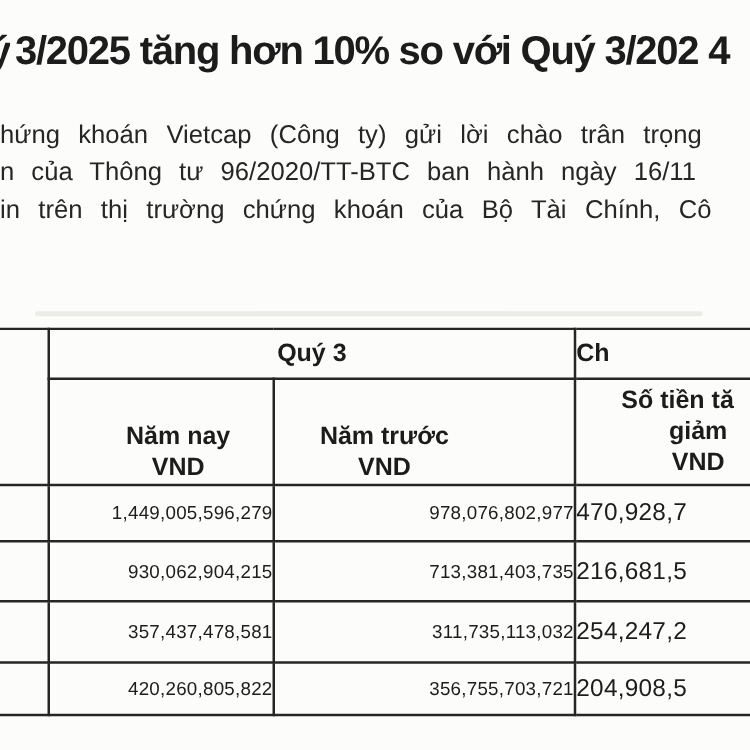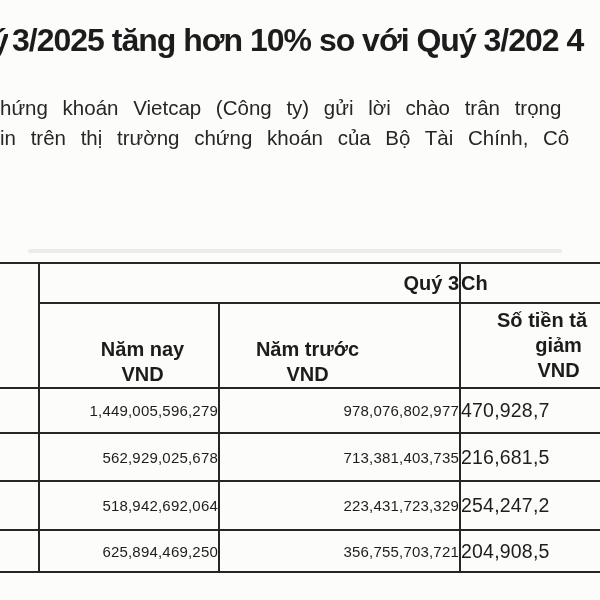--- a/index.html
+++ b/index.html
@@ -48,21 +48,21 @@
     border:2.5px solid #262626; padding:0;
     font-weight:normal; overflow:hidden;
   }
   .fin thead th { font-weight:bold; font-size:20px; color:#1c1c1c; }
   tr.hr1 { height:40px; }
   tr.hr2 { height:85px; }
   tr.dr1 { height:45px; }
   tr.dr2 { height:48px; }
   tr.dr3 { height:49px; }
   tr.dr4 { height:42px; }
-  .grp-q { text-align:right; vertical-align:middle; padding-right:56px; }
+  .grp-q { text-align:center; vertical-align:middle; padding-right:56px; }
   .grp-d { text-align:left; vertical-align:middle; padding-left:118px; white-space:nowrap; }
   .colhead { vertical-align:bottom; text-align:center; padding-bottom:6px; line-height:25px; }
   .colhead.cur  { padding-right:16px;padding-left:43px; }
   .colhead.prev { padding-right:64px; }
   .colhead.diff { padding-bottom:4px; }
   .colhead.diff .l1 { text-align:left; padding-left:36px; white-space:nowrap; }
   .colhead.diff .l2, .colhead.diff .l3 { text-align:center; }
   .num {
     text-align:right; vertical-align:middle; padding-right:12px;
     font-size:15px; letter-spacing:0.2px; color:#1d1d1d; white-space:nowrap;
@@ -75,20 +75,21 @@
 </style>
 </head>
 <body>
 
 <div class="title">
   <span class="frag-left">ý</span><span>3/2025 tăng hơn 10% so với Quý 3/202</span> <span>4</span>
 </div>
 
 <div class="para">
   <div class="ln ws1">hứng khoán Vietcap (Công ty) gửi lời chào trân trọng</div>
+  <div class="ln ws2">n của Thông tư 96/2020/TT-BTC ban hành ngày 16/11</div>
   <div class="ln ws3">in trên thị trường chứng khoán của Bộ Tài Chính, Cô</div>
 </div>
 
 <div class="artifact"></div>
 
 <div class="tclip">
   <table class="fin">
     <colgroup>
       <col style="width:78px">
         <col style="width:180px">
@@ -121,34 +122,34 @@
     <tbody>
       <tr class="dr1">
         <td class="labelcell"></td>
         <td class="num">1,449,005,596,279</td>
         <td class="num">978,076,802,977</td>
         <td class="diffnum">470,928,7</td>
 
       </tr>
       <tr class="dr2">
         <td class="labelcell"></td>
-        <td class="num">562,929,025,678</td>
+        <td class="num">930,062,904,215</td>
         <td class="num">713,381,403,735</td>
         <td class="diffnum">216,681,5</td>
 
       </tr>
       <tr class="dr3">
         <td class="labelcell"></td>
-        <td class="num">518,942,692,064</td>
-        <td class="num">223,431,723,329</td>
+        <td class="num">357,437,478,581</td>
+        <td class="num">311,735,113,032</td>
         <td class="diffnum">254,247,2</td>
 
       </tr>
       <tr class="dr4">
         <td class="labelcell"></td>
-        <td class="num">625,894,469,250</td>
+        <td class="num">420,260,805,822</td>
         <td class="num">356,755,703,721</td>
         <td class="diffnum">204,908,5</td>
 
       </tr>
     </tbody>
   </table>
 </div>
 
 </body></html>

